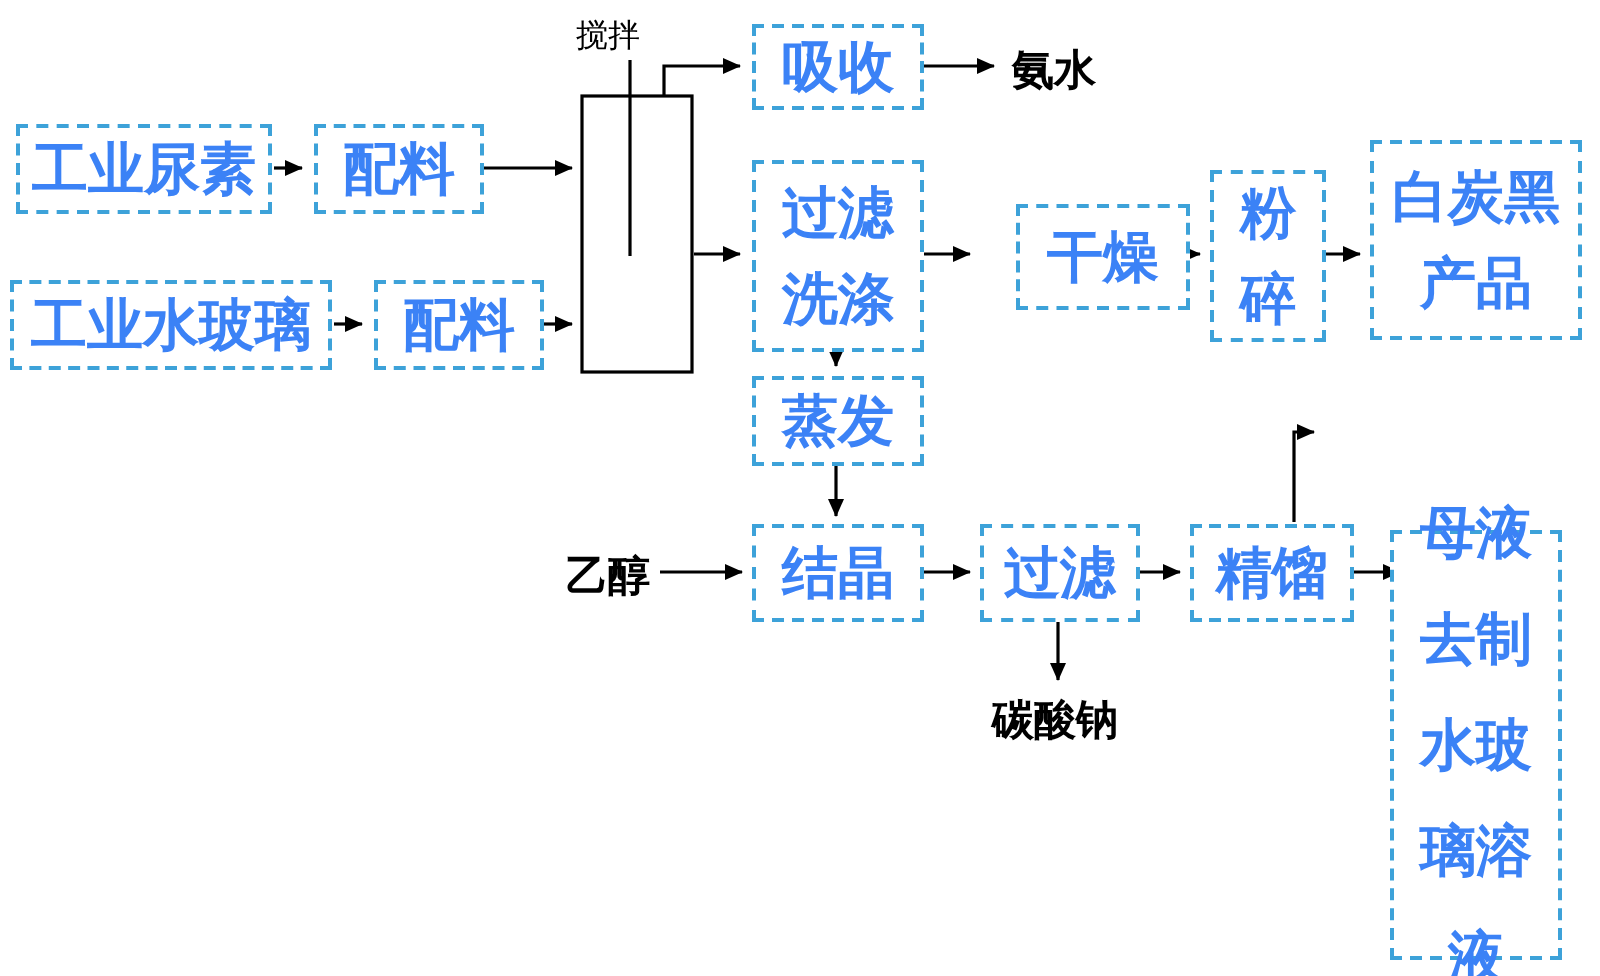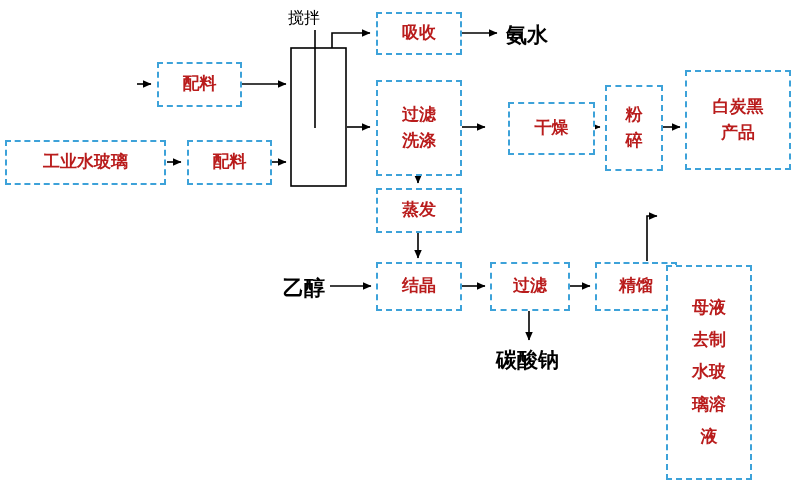--- a/index.html
+++ b/index.html
@@ -15,23 +15,23 @@
     position:absolute;
     box-sizing:border-box;
     border:2px dashed #3da2d9;
     background:#fff;
     display:flex;
     align-items:center;
     justify-content:center;
     text-align:center;
     white-space:pre-line;
     font-weight:bold;
-    font-size:17px;
+    font-size:28px;
     line-height:1.55;
-    color:#b91c1c;
+    color:#3b82f6;
   }
   .node.tall{line-height:1.9;}
   .float-label{
     position:absolute;
     font-weight:bold;
     font-size:21px;
     color:#000;
     white-space:nowrap;
   }
   .float-label.small{font-weight:400;font-size:16px;}
@@ -66,20 +66,21 @@
       <path d="M570,286 L590,286" marker-end="url(#ah)"></path>
       <path d="M647,261 L647,216 L657,216" marker-end="url(#ah)"></path>
       <path d="M677,286 L700,286" marker-end="url(#ah)"></path>
     </g>
     <g stroke="#000" fill="none">
       <rect x="291" y="48" width="55" height="138" stroke-width="1.6" fill="#fff"></rect>
       <line x1="315" y1="30" x2="315" y2="128" stroke-width="1.6"></line>
     </g>
   </svg>
 
+  <div class="node" style="left:8px;top:62px;width:128px;height:45px;">工业尿素</div>
 
   <div class="node" style="left:157px;top:62px;width:85px;height:45px;">配料</div>
 
   <div class="node" style="left:5px;top:140px;width:161px;height:45px;">工业水玻璃</div>
 
   <div class="node" style="left:187px;top:140px;width:85px;height:45px;">配料</div>
 
   <div class="node" style="left:376px;top:12px;width:86px;height:43px;">吸收</div>
 
   <div class="node" style="left:376px;top:80px;width:86px;height:96px;">过滤
@@ -95,21 +96,21 @@
   <div class="node" style="left:685px;top:70px;width:106px;height:100px;">白炭黑
 产品</div>
 
   <div class="node" style="left:376px;top:262px;width:86px;height:49px;">结晶</div>
 
   <div class="node" style="left:490px;top:262px;width:80px;height:49px;">过滤</div>
 
   <div class="node" style="left:595px;top:262px;width:82px;height:49px;">精馏</div>
 
 
-  <div class="node tall" style="left:666px;top:265px;width:86px;height:215px;">母液
+  <div class="node tall" style="left:695px;top:265px;width:86px;height:215px;">母液
 去制
 水玻
 璃溶
 液</div>
 
   <div class="float-label small" style="left:288px;top:8px;">搅拌</div>
 
   <div class="float-label" style="left:506px;top:21px;text-align:center;">氨水</div>
 
   <div class="float-label" style="left:283px;top:274px;">乙醇</div>

